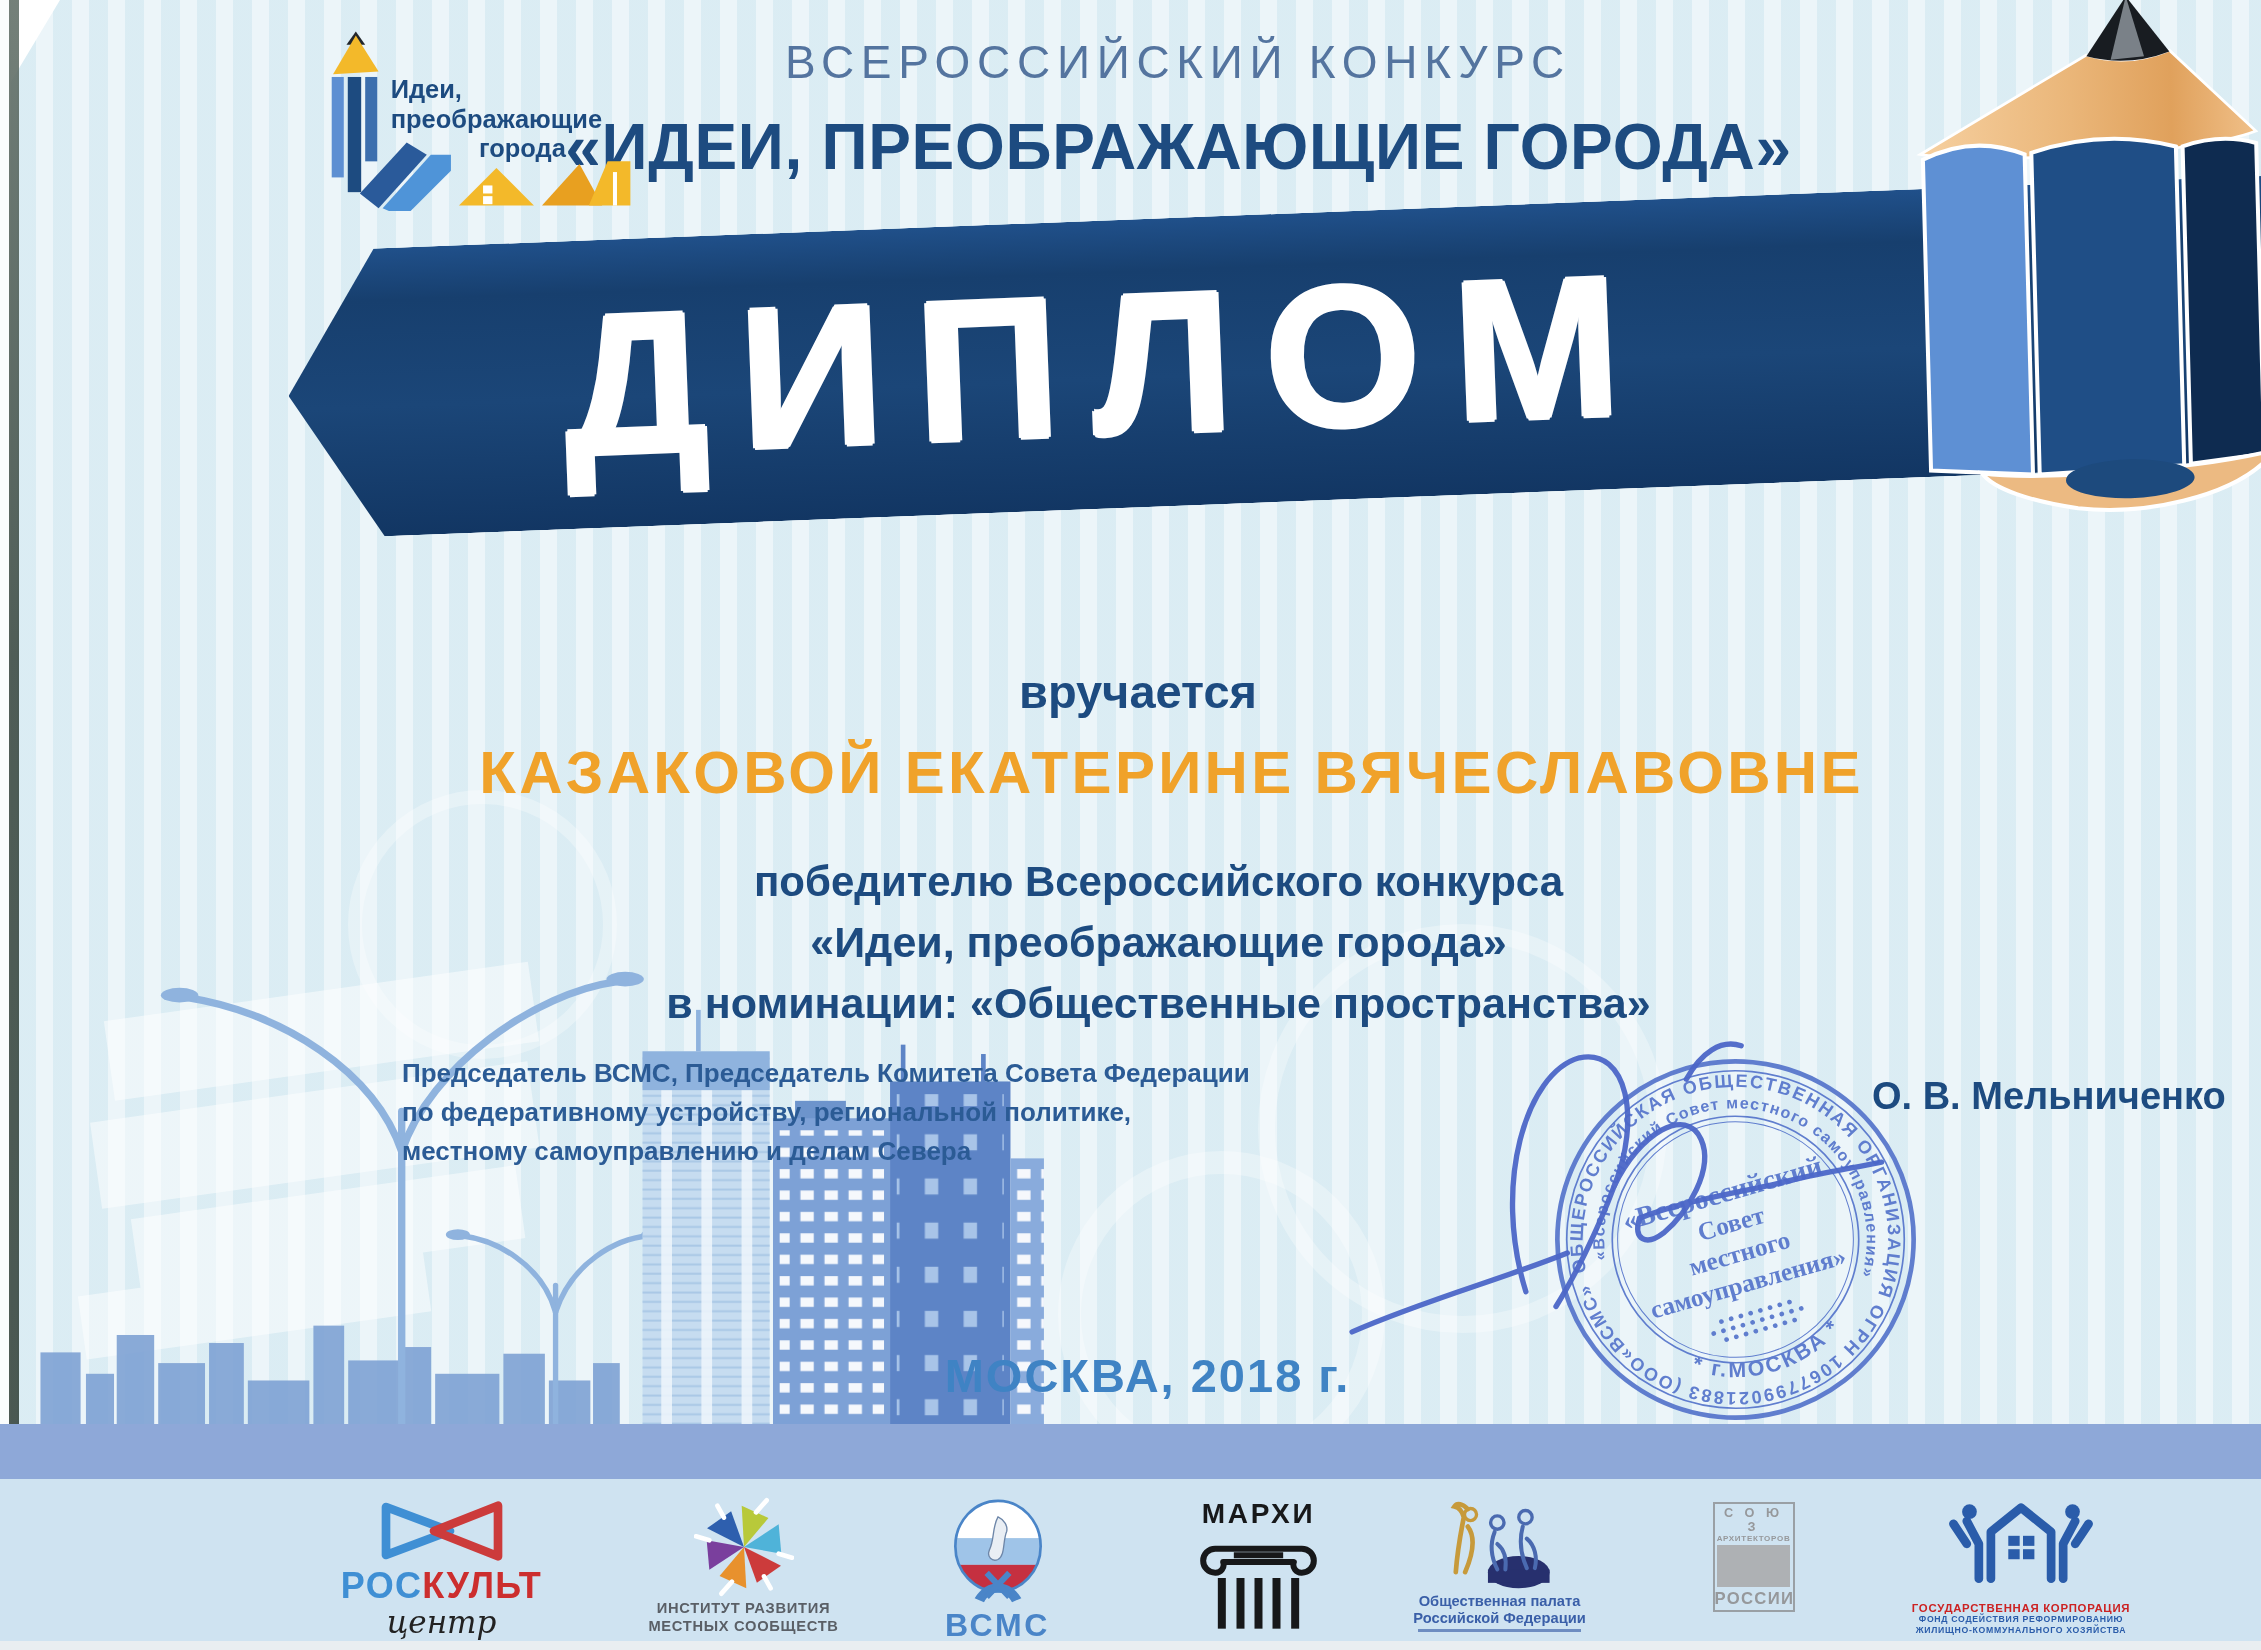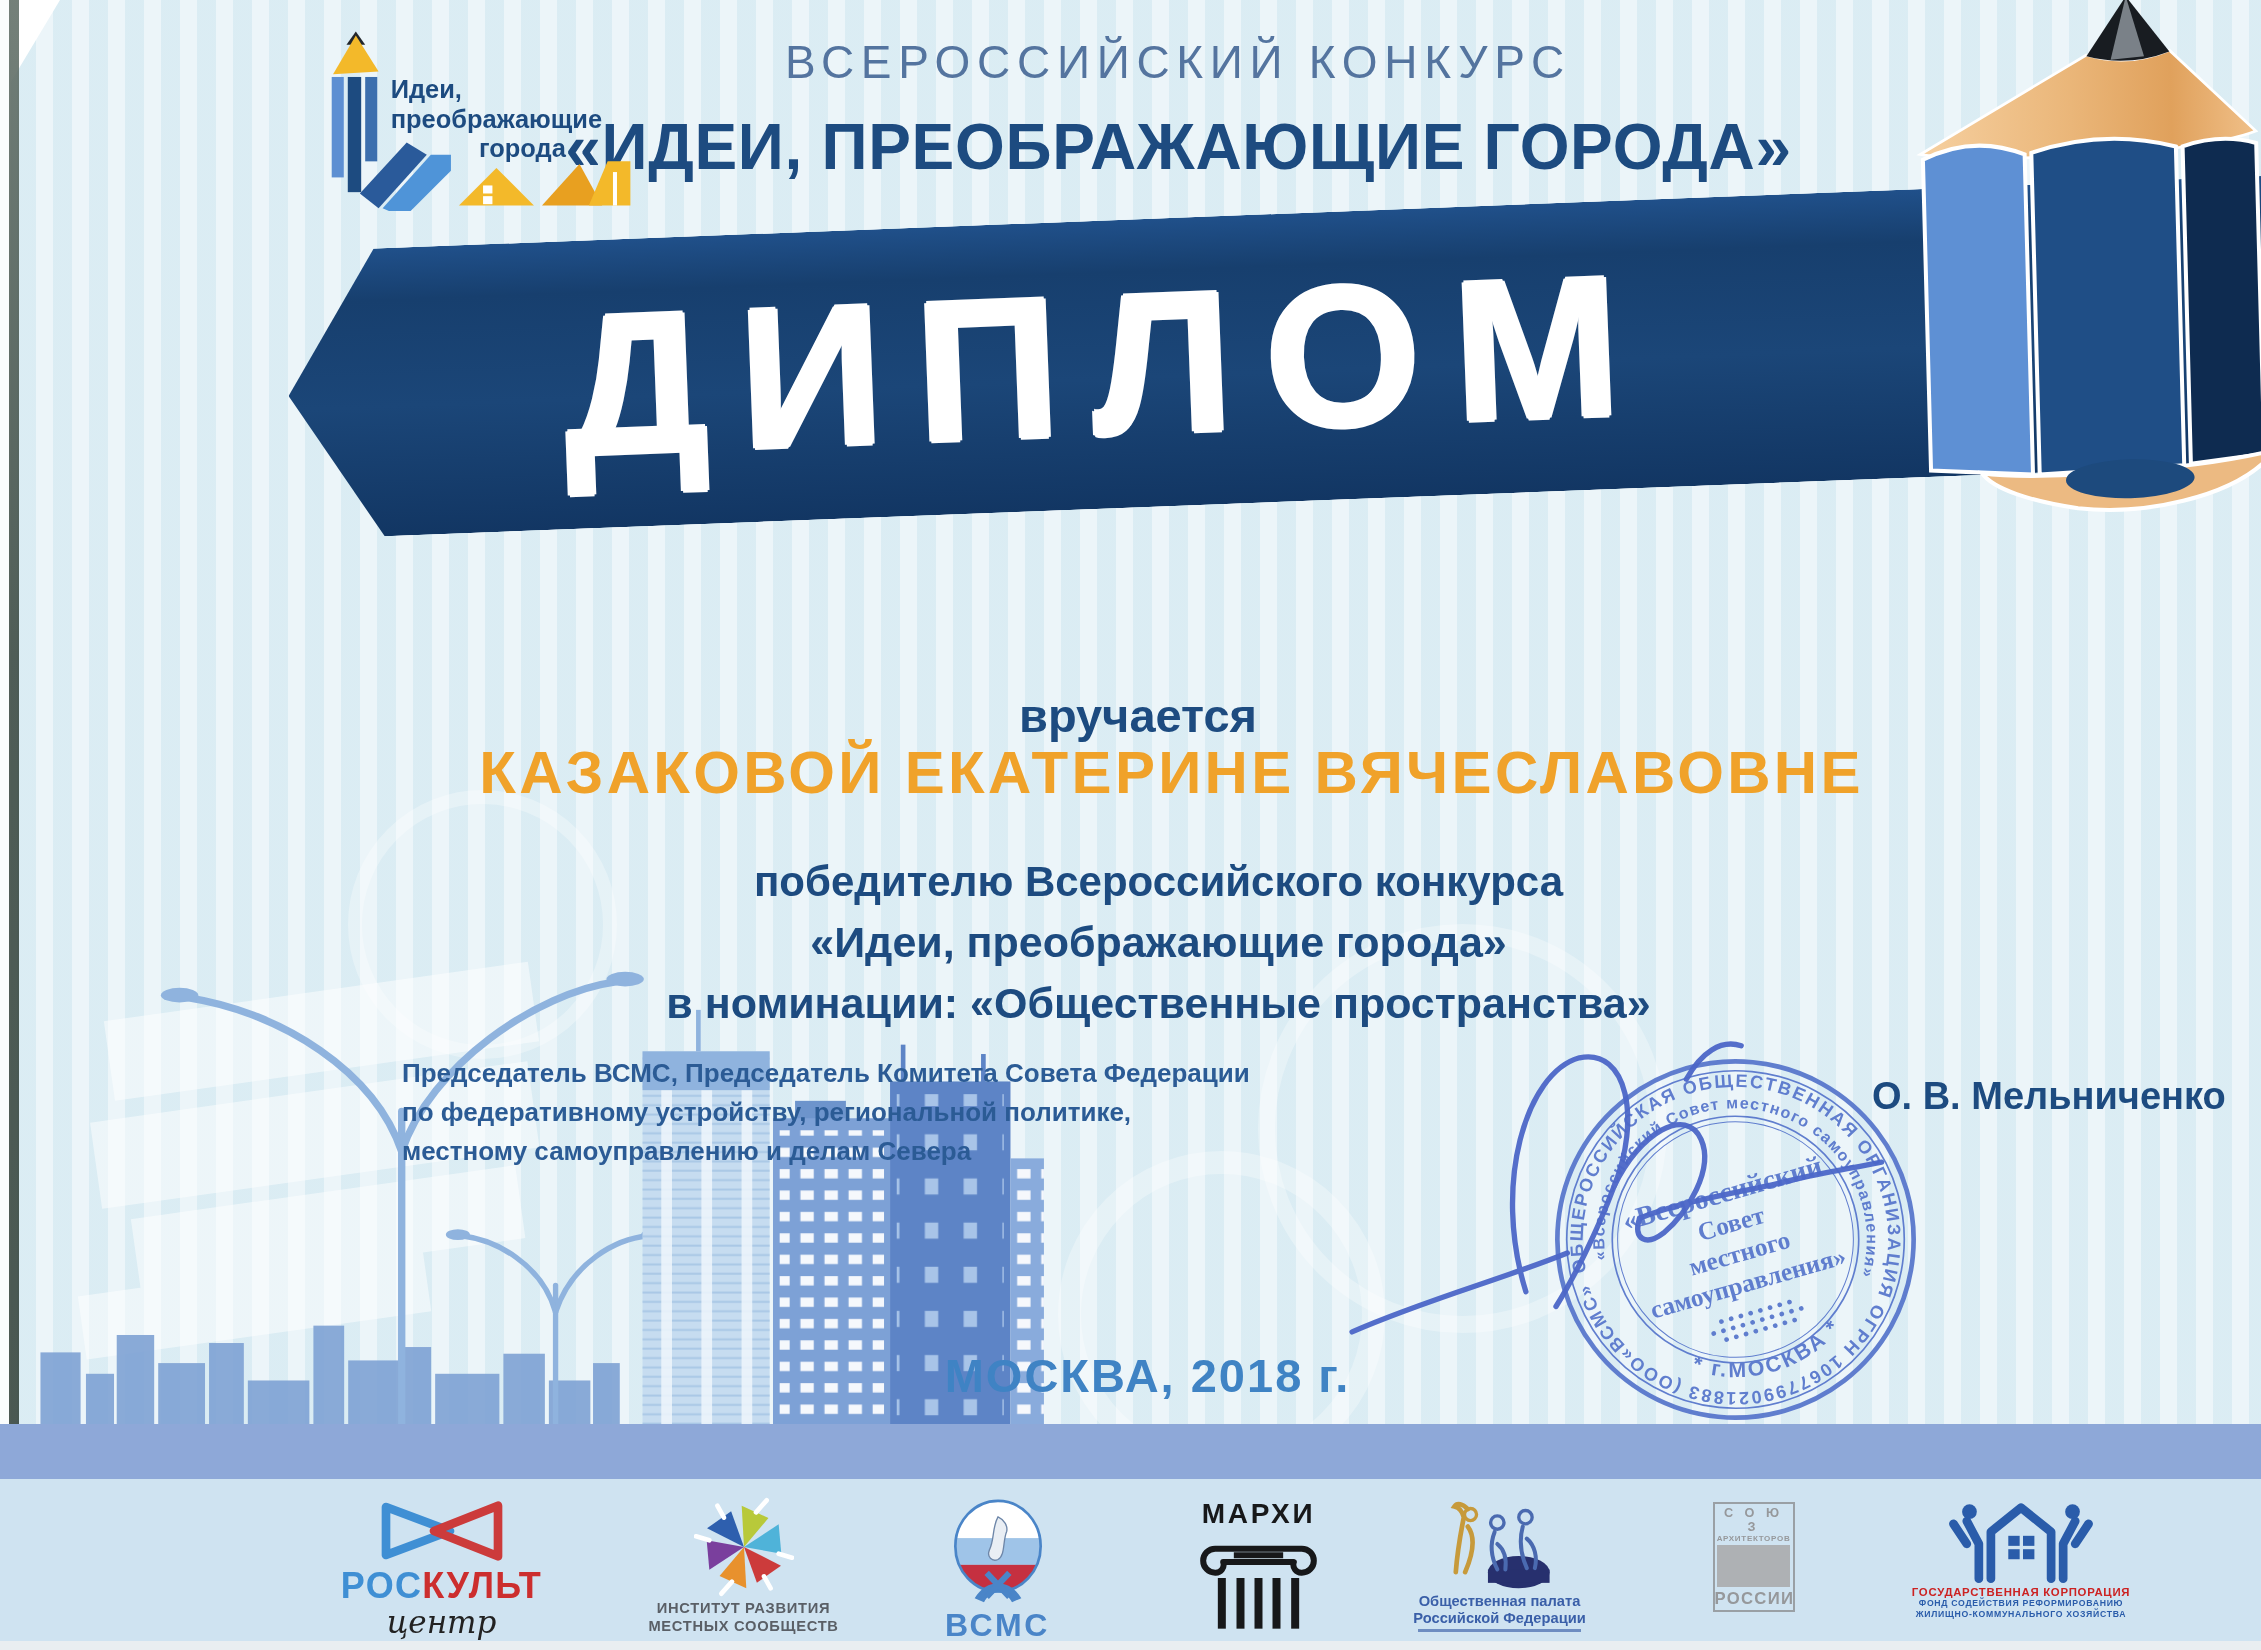--- a/index.html
+++ b/index.html
@@ -30,21 +30,21 @@
     transform:rotate(-2.2deg);transform-origin:40% 50%;
     background:linear-gradient(180deg,#20508a 0%,#173f6e 18%,#1b4678 55%,#123663 100%);
     clip-path:polygon(0 50%,4.5% 0,100% 0,100% 100%,4.5% 100%);
     display:flex;align-items:center;justify-content:center;z-index:3;}
   .banner-title{color:#ffffff;font-size:201px;font-weight:700;letter-spacing:32px;
     margin-right:375px;line-height:1;
     text-shadow:2px 0 0 #fff,-2px 0 0 #fff,0 2px 0 #fff,0 -2px 0 #fff;}
 
   .degree{left:770px;top:541px;width:736px;text-align:center;
     font-size:86px;font-weight:700;color:#1d4b80;letter-spacing:1.3px;z-index:4;}
-  .presented{left:770px;top:688px;width:736px;text-align:center;
+  .presented{left:770px;top:664px;width:736px;text-align:center;
     font-size:47px;font-weight:700;color:#1d4b80;z-index:4;}
   .recipient{left:134px;top:738px;width:2075px;text-align:center;
     font-size:60px;font-weight:700;letter-spacing:3.3px;color:#f0a22a;z-index:4;}
   .reason1{left:469px;top:858px;width:1379px;text-align:center;
     font-size:42px;font-weight:700;color:#1d4b80;z-index:4;}
   .reason2{left:469px;top:918px;width:1379px;text-align:center;
     font-size:43px;font-weight:700;color:#1d4b80;z-index:4;}
   .reason3{left:469px;top:979px;width:1379px;text-align:center;
     font-size:43px;font-weight:700;color:#1d4b80;z-index:4;}
 
@@ -71,21 +71,21 @@
   .vsms-label{font-size:32px;font-weight:700;color:#4a85c8;letter-spacing:2.7px;}
   .marhi-label{font-size:28px;font-weight:700;color:#17181a;letter-spacing:2.7px;}
   .civic-text{font-size:14.7px;font-weight:700;color:#3a5fa8;line-height:16.7px;}
   .civic-tinyline{height:3.3px;background:#3a5fa8;opacity:.65;margin:2.7px 19px 0 19px;}
   .arch-box{width:78px;height:106px;margin:0 auto;border:2px solid #9aa0a5;
     display:flex;flex-direction:column;align-items:stretch;background:transparent;}
   .arch-l1{font-size:12.7px;font-weight:700;color:#96989b;letter-spacing:4px;padding-top:2px;}
   .arch-l2{font-size:8px;font-weight:700;color:#96989b;letter-spacing:0.7px;}
   .arch-mid{flex:1;background:#aeb1b4;margin:2px 2.7px;}
   .arch-l3{font-size:16.7px;font-weight:700;color:#96989b;letter-spacing:1.3px;padding-bottom:1.3px;}
-  .fund-red{font-size:11.4px;font-weight:700;color:#cc2222;letter-spacing:0.7px;}
+  .fund-red{font-size:11.4px;font-weight:700;color:#cc2222;letter-spacing:0.7px;margin-top:16px;}
   .fund-blue{font-size:8.7px;font-weight:700;color:#2a5caa;line-height:10.7px;letter-spacing:0.7px;}
 </style>
 </head>
 <body>
 
 <div class="canvas">
 
   <div class="abs wm-circle" style="left:1058px;top:1151px;width:281px;height:281px;"></div>
   <div class="abs wm-circle" style="left:1258px;top:924px;width:375px;height:375px;border-width:17.4px;"></div>
   <div class="abs wm-circle" style="left:348px;top:790px;width:241px;height:241px;border-width:14.7px;"></div>

